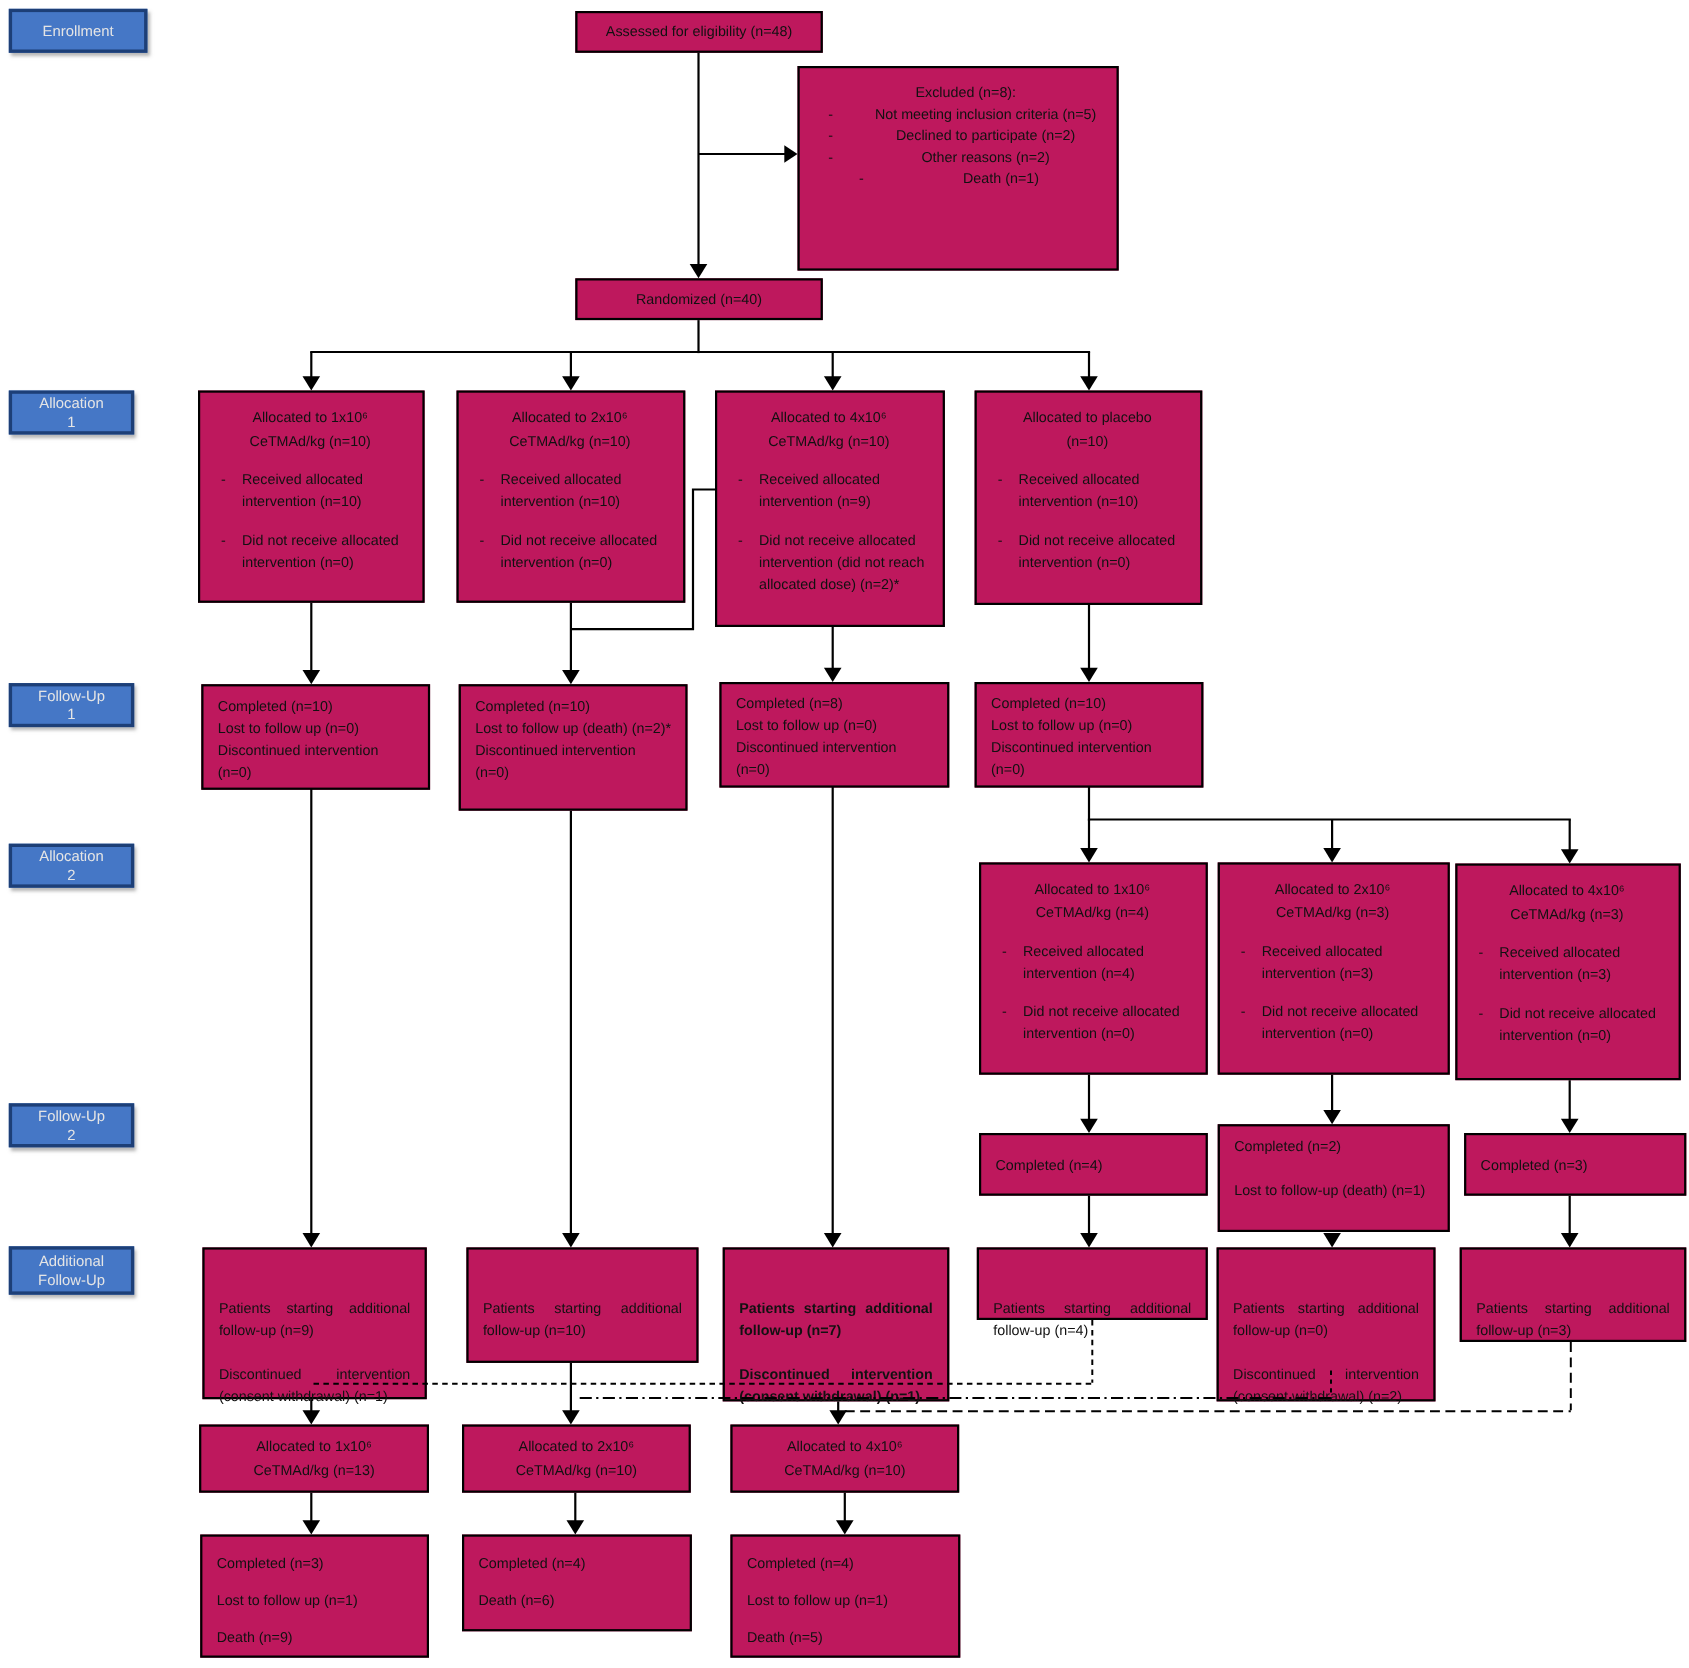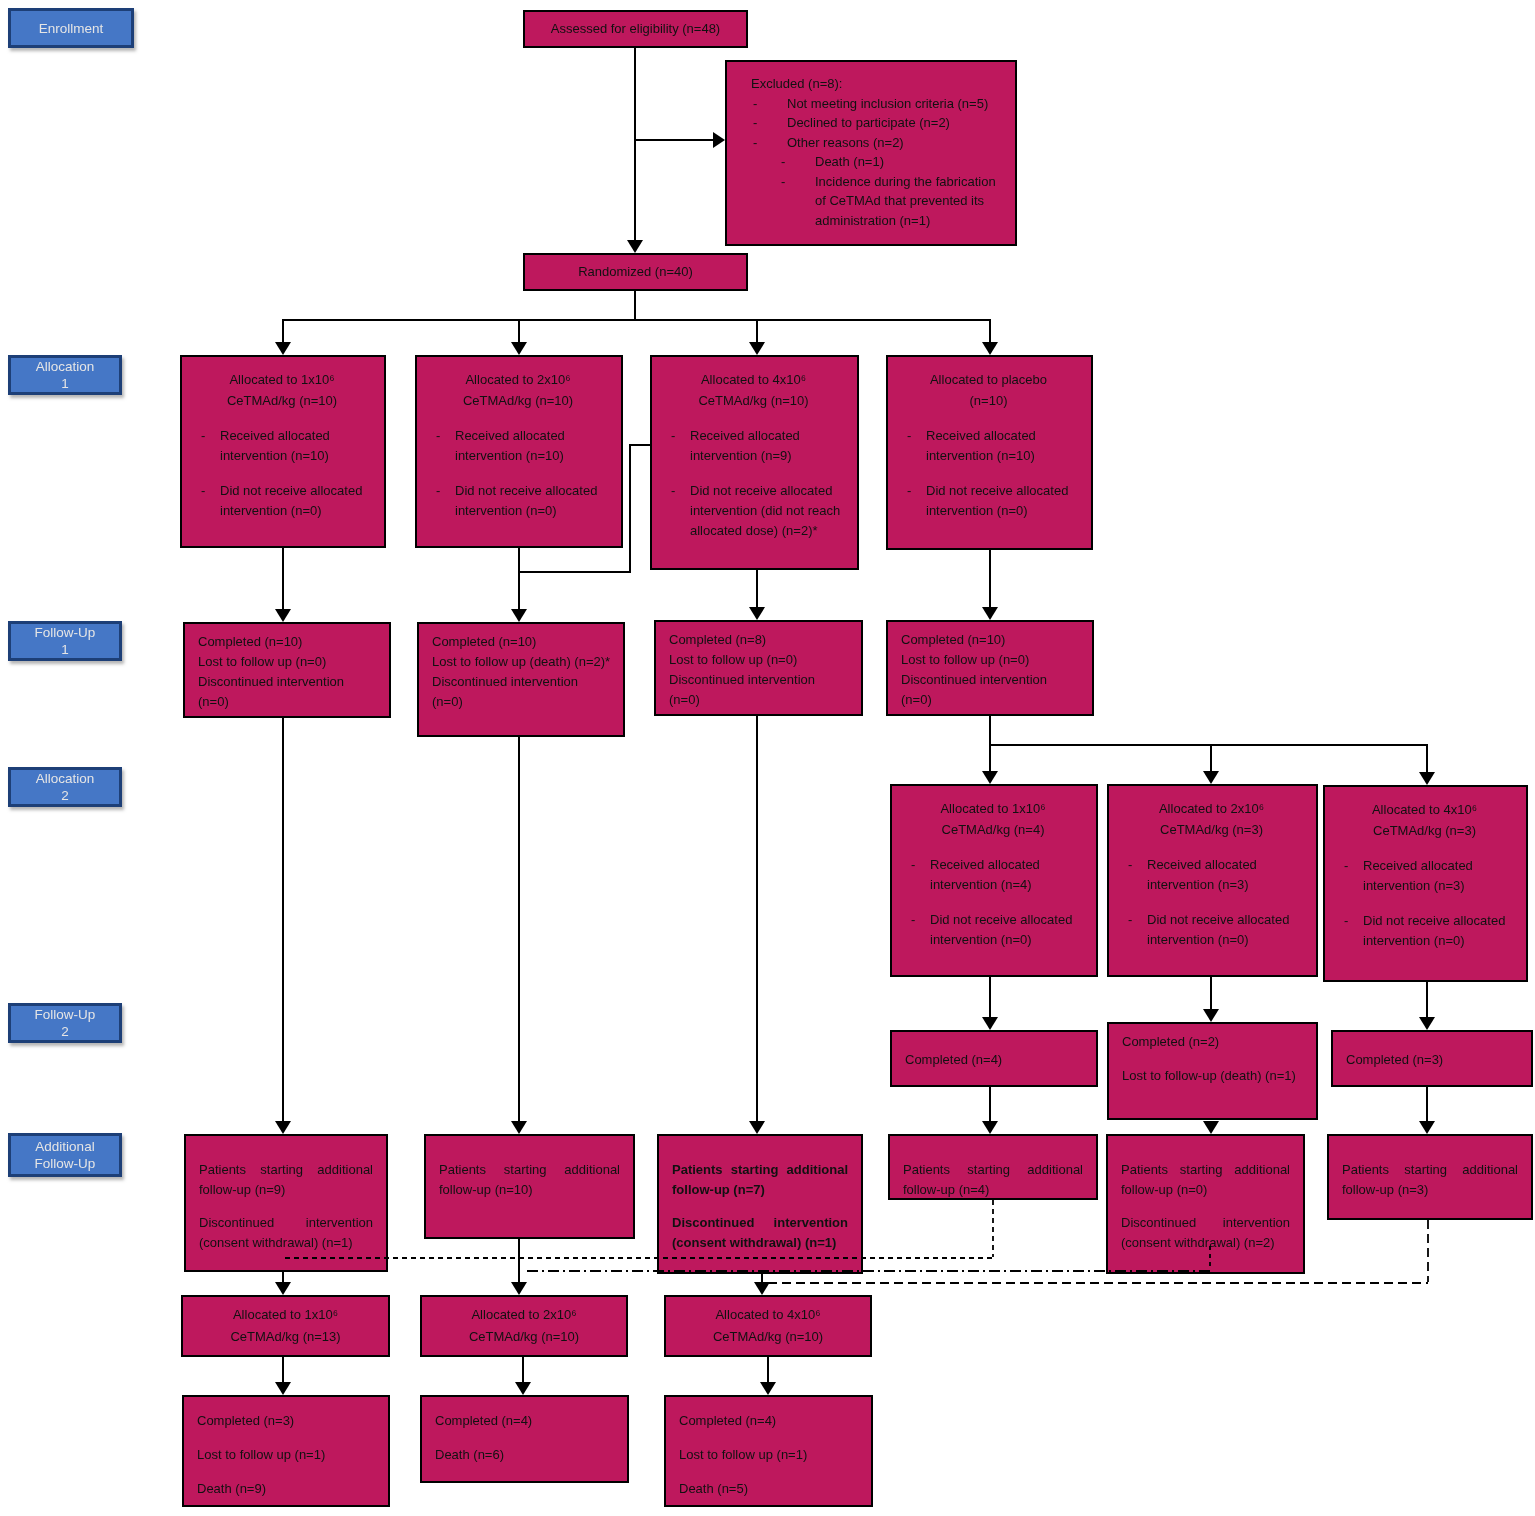--- a/index.html
+++ b/index.html
@@ -21,21 +21,21 @@
   .bullet{position:relative;padding-left:30px;}
   .bullet::before{content:"-";position:absolute;left:11px;top:0;}
   .exc{padding:12px 10px 8px 0;line-height:19.5px;}
   .exc-title{padding-left:24px;}
   .exc-item{position:relative;padding-left:60px;}
   .exc-item::before{content:"-";position:absolute;left:26px;}
   .exc-sub{position:relative;padding-left:88px;}
   .exc-sub::before{content:"-";position:absolute;left:54px;}
   .addf{padding:24px 13px 6px 13px;}
   .addf .para{margin-bottom:13px;}
-  .just{text-align:justify;}
+  .just{text-align:justify;margin-top:20px;}
   .stage{
     position:absolute;background:#4577c6;border:3px solid #1d3f77;color:#e5e5e5;
     display:flex;flex-direction:column;align-items:center;justify-content:center;
     font-size:13.5px;line-height:17px;box-sizing:border-box;z-index:3;
     box-shadow:2px 3px 3px rgba(110,110,110,.5);text-align:center;
   }
 </style>
 </head>
 <body>
 
@@ -137,27 +137,26 @@
   </div>
   <div class="stage" style="left:8px;top:1133px;width:114px;height:44px;">
     <span>Additional</span>
     <span>Follow-Up</span>
   </div>
 
   <div class="box center" style="left:523px;top:10px;width:225px;height:38px;">
     <div>Assessed for eligibility (n=48)</div>
   </div>
 
-  <div class="box exc" style="left:725px;top:60px;width:292px;height:186px;">
+  <div class="box exc" style="left:725px;top:60px;width:292px;height:186px;text-align:center;">
     <div class="exc-title">Excluded (n=8):</div>
     <div class="exc-item">Not meeting inclusion criteria (n=5)</div>
     <div class="exc-item">Declined to participate (n=2)</div>
     <div class="exc-item">Other reasons (n=2)</div>
     <div class="exc-sub">Death (n=1)</div>
-    <div class="exc-sub">Incidence during the fabrication of CeTMAd that prevented its administration (n=1)</div>
   </div>
 
   <div class="box center" style="left:523px;top:253px;width:225px;height:38px;">
     <div>Randomized (n=40)</div>
   </div>
 
   <div class="box alloc" style="left:180px;top:355px;width:206px;height:193px;">
     <div class="t">Allocated to 1x10⁶</div>
     <div class="t">CeTMAd/kg (n=10)</div>
     <div class="bullet">Received allocated intervention (n=10)</div>

